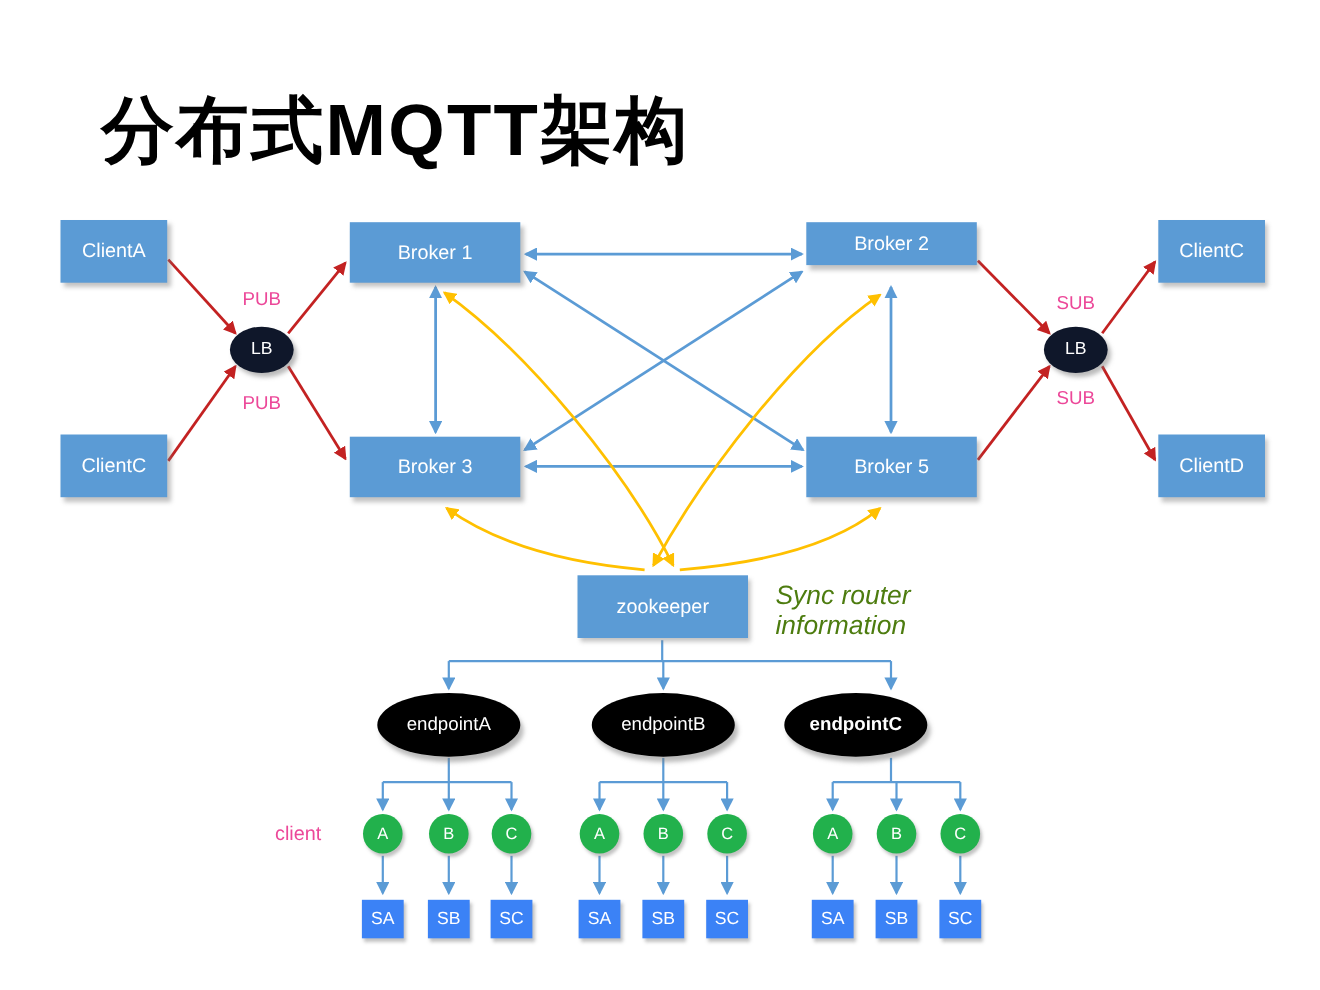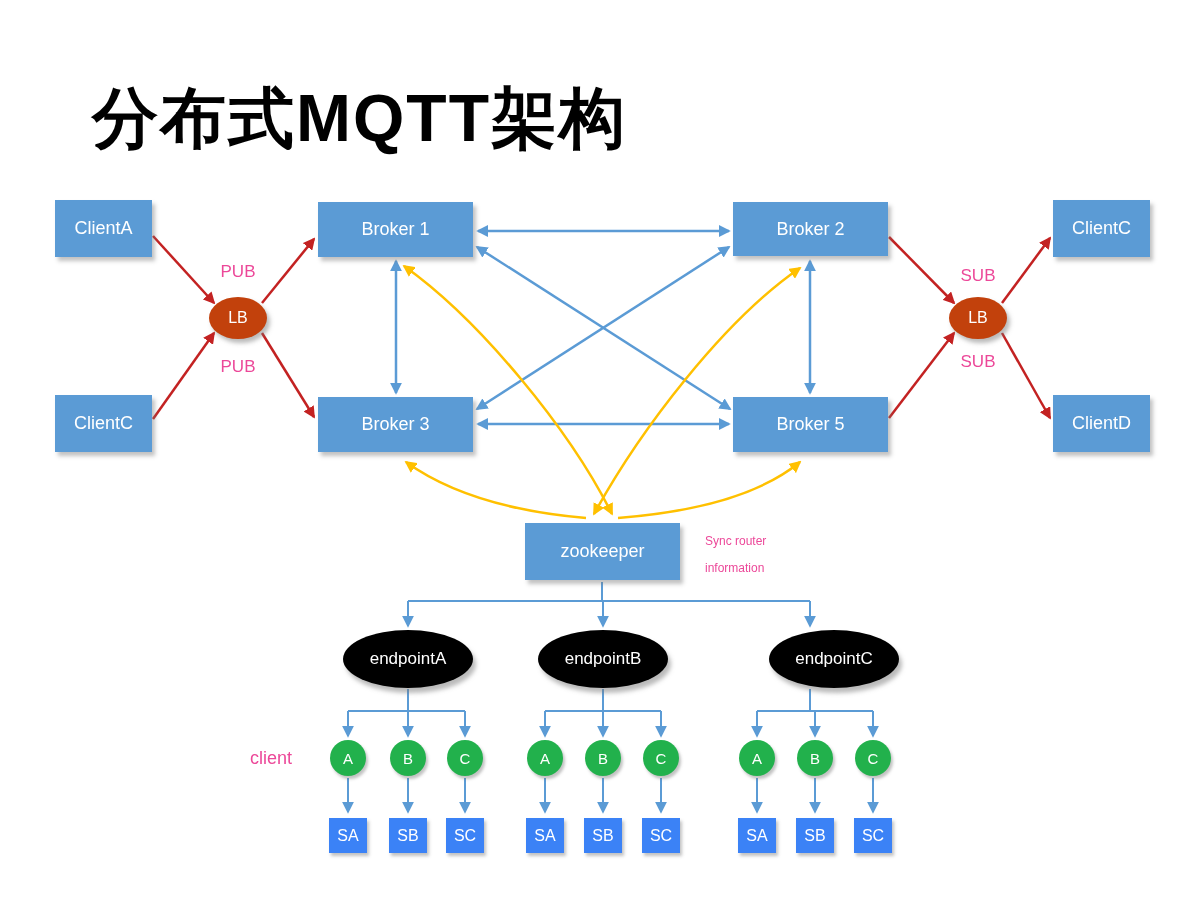--- a/index.html
+++ b/index.html
@@ -11,21 +11,21 @@
     position:absolute;left:92px;top:82px;font-size:66px;font-weight:bold;
     color:#000;letter-spacing:2px;line-height:1.1;white-space:nowrap;
   }
   .box{
     position:absolute;background:#5B9BD5;color:#fff;font-size:18px;
     display:flex;align-items:center;justify-content:center;
     box-shadow:3px 4px 4px rgba(120,120,120,0.45);z-index:2;text-align:center;
   }
   .lb{
     position:absolute;width:58px;height:42px;border-radius:50%;
-    background:#c2410c;color:#fff;font-size:16px;
+    background:#0f172a;color:#fff;font-size:16px;
     display:flex;align-items:center;justify-content:center;
     box-shadow:3px 4px 4px rgba(120,120,120,0.5);z-index:2;
   }
   .endpoint{
     position:absolute;width:130px;height:58px;border-radius:50%;
     background:#000000;color:#fff;font-size:17px;
     display:flex;align-items:center;justify-content:center;
     box-shadow:3px 5px 4px rgba(120,120,120,0.5);z-index:2;
   }
   .gcircle{
@@ -36,21 +36,21 @@
   }
   .subbox{
     position:absolute;width:38px;height:35px;background:#3b82f6;color:#fff;
     font-size:16px;display:flex;align-items:center;justify-content:center;
     box-shadow:2px 3px 3px rgba(120,120,120,0.45);z-index:2;
   }
   .lbl{
     position:absolute;color:#ec4899;font-size:17px;z-index:2;text-align:center;
   }
   .note{
-    position:absolute;color:#ec4899;font-size:12px;line-height:27px;z-index:2;
+    position:absolute;color:#4d7c0f;font-size:24px;line-height:27px;z-index:2;font-style:italic;
   }
   svg.wires{position:absolute;left:0;top:0;z-index:1;pointer-events:none;}
 </style>
 </head>
 <body>
 
 <svg class="wires" width="1200" height="900" viewBox="0 0 1200 900">
   <defs>
     <marker id="ar-red" viewBox="0 0 10 10" refX="8.5" refY="5" markerWidth="12" markerHeight="12" orient="auto" markerUnits="userSpaceOnUse">
         <path d="M0,0L10,5L0,10z" fill="#C32222"></path>
@@ -144,33 +144,33 @@
 
 <div class="lb" style="left:209px;top:297px;">LB</div>
 <div class="lb" style="left:949px;top:297px;">LB</div>
 
 <div class="lbl" style="left:205px;top:262px;width:66px;">PUB</div>
 <div class="lbl" style="left:205px;top:357px;width:66px;">PUB</div>
 <div class="lbl" style="left:945px;top:266px;width:66px;">SUB</div>
 <div class="lbl" style="left:945px;top:352px;width:66px;">SUB</div>
 
 <div class="box" style="left:318px;top:202px;width:155px;height:55px;">Broker 1</div>
-<div class="box" style="left:733px;top:202px;width:155px;height:54px;">Broker 2</div>
+<div class="box" style="left:733px;top:202px;width:155px;height:39px;">Broker 2</div>
 <div class="box" style="left:318px;top:397px;width:155px;height:55px;">Broker 3</div>
 <div class="box" style="left:733px;top:397px;width:155px;height:55px;">Broker 5</div>
 
 <div class="box" style="left:525px;top:523px;width:155px;height:57px;">zookeeper</div>
 <div class="note" style="left:705px;top:528px;">
   <div>Sync router</div>
   <div>information</div>
 </div>
 
 <div class="endpoint" style="left:343px;top:630px;">endpointA</div>
 <div class="endpoint" style="left:538px;top:630px;">endpointB</div>
-<div class="endpoint" style="left:769px;top:630px;">endpointC</div>
+<div class="endpoint" style="left:713px;top:630px;font-weight:bold;">endpointC</div>
 
 <div class="lbl" style="left:238px;top:748px;width:66px;font-size:18px;">client</div>
 
 <div class="gcircle" style="left:330px;top:740px;">A</div>
 <div class="gcircle" style="left:390px;top:740px;">B</div>
 <div class="gcircle" style="left:447px;top:740px;">C</div>
 
 <div class="gcircle" style="left:527px;top:740px;">A</div>
 <div class="gcircle" style="left:585px;top:740px;">B</div>
 <div class="gcircle" style="left:643px;top:740px;">C</div>

